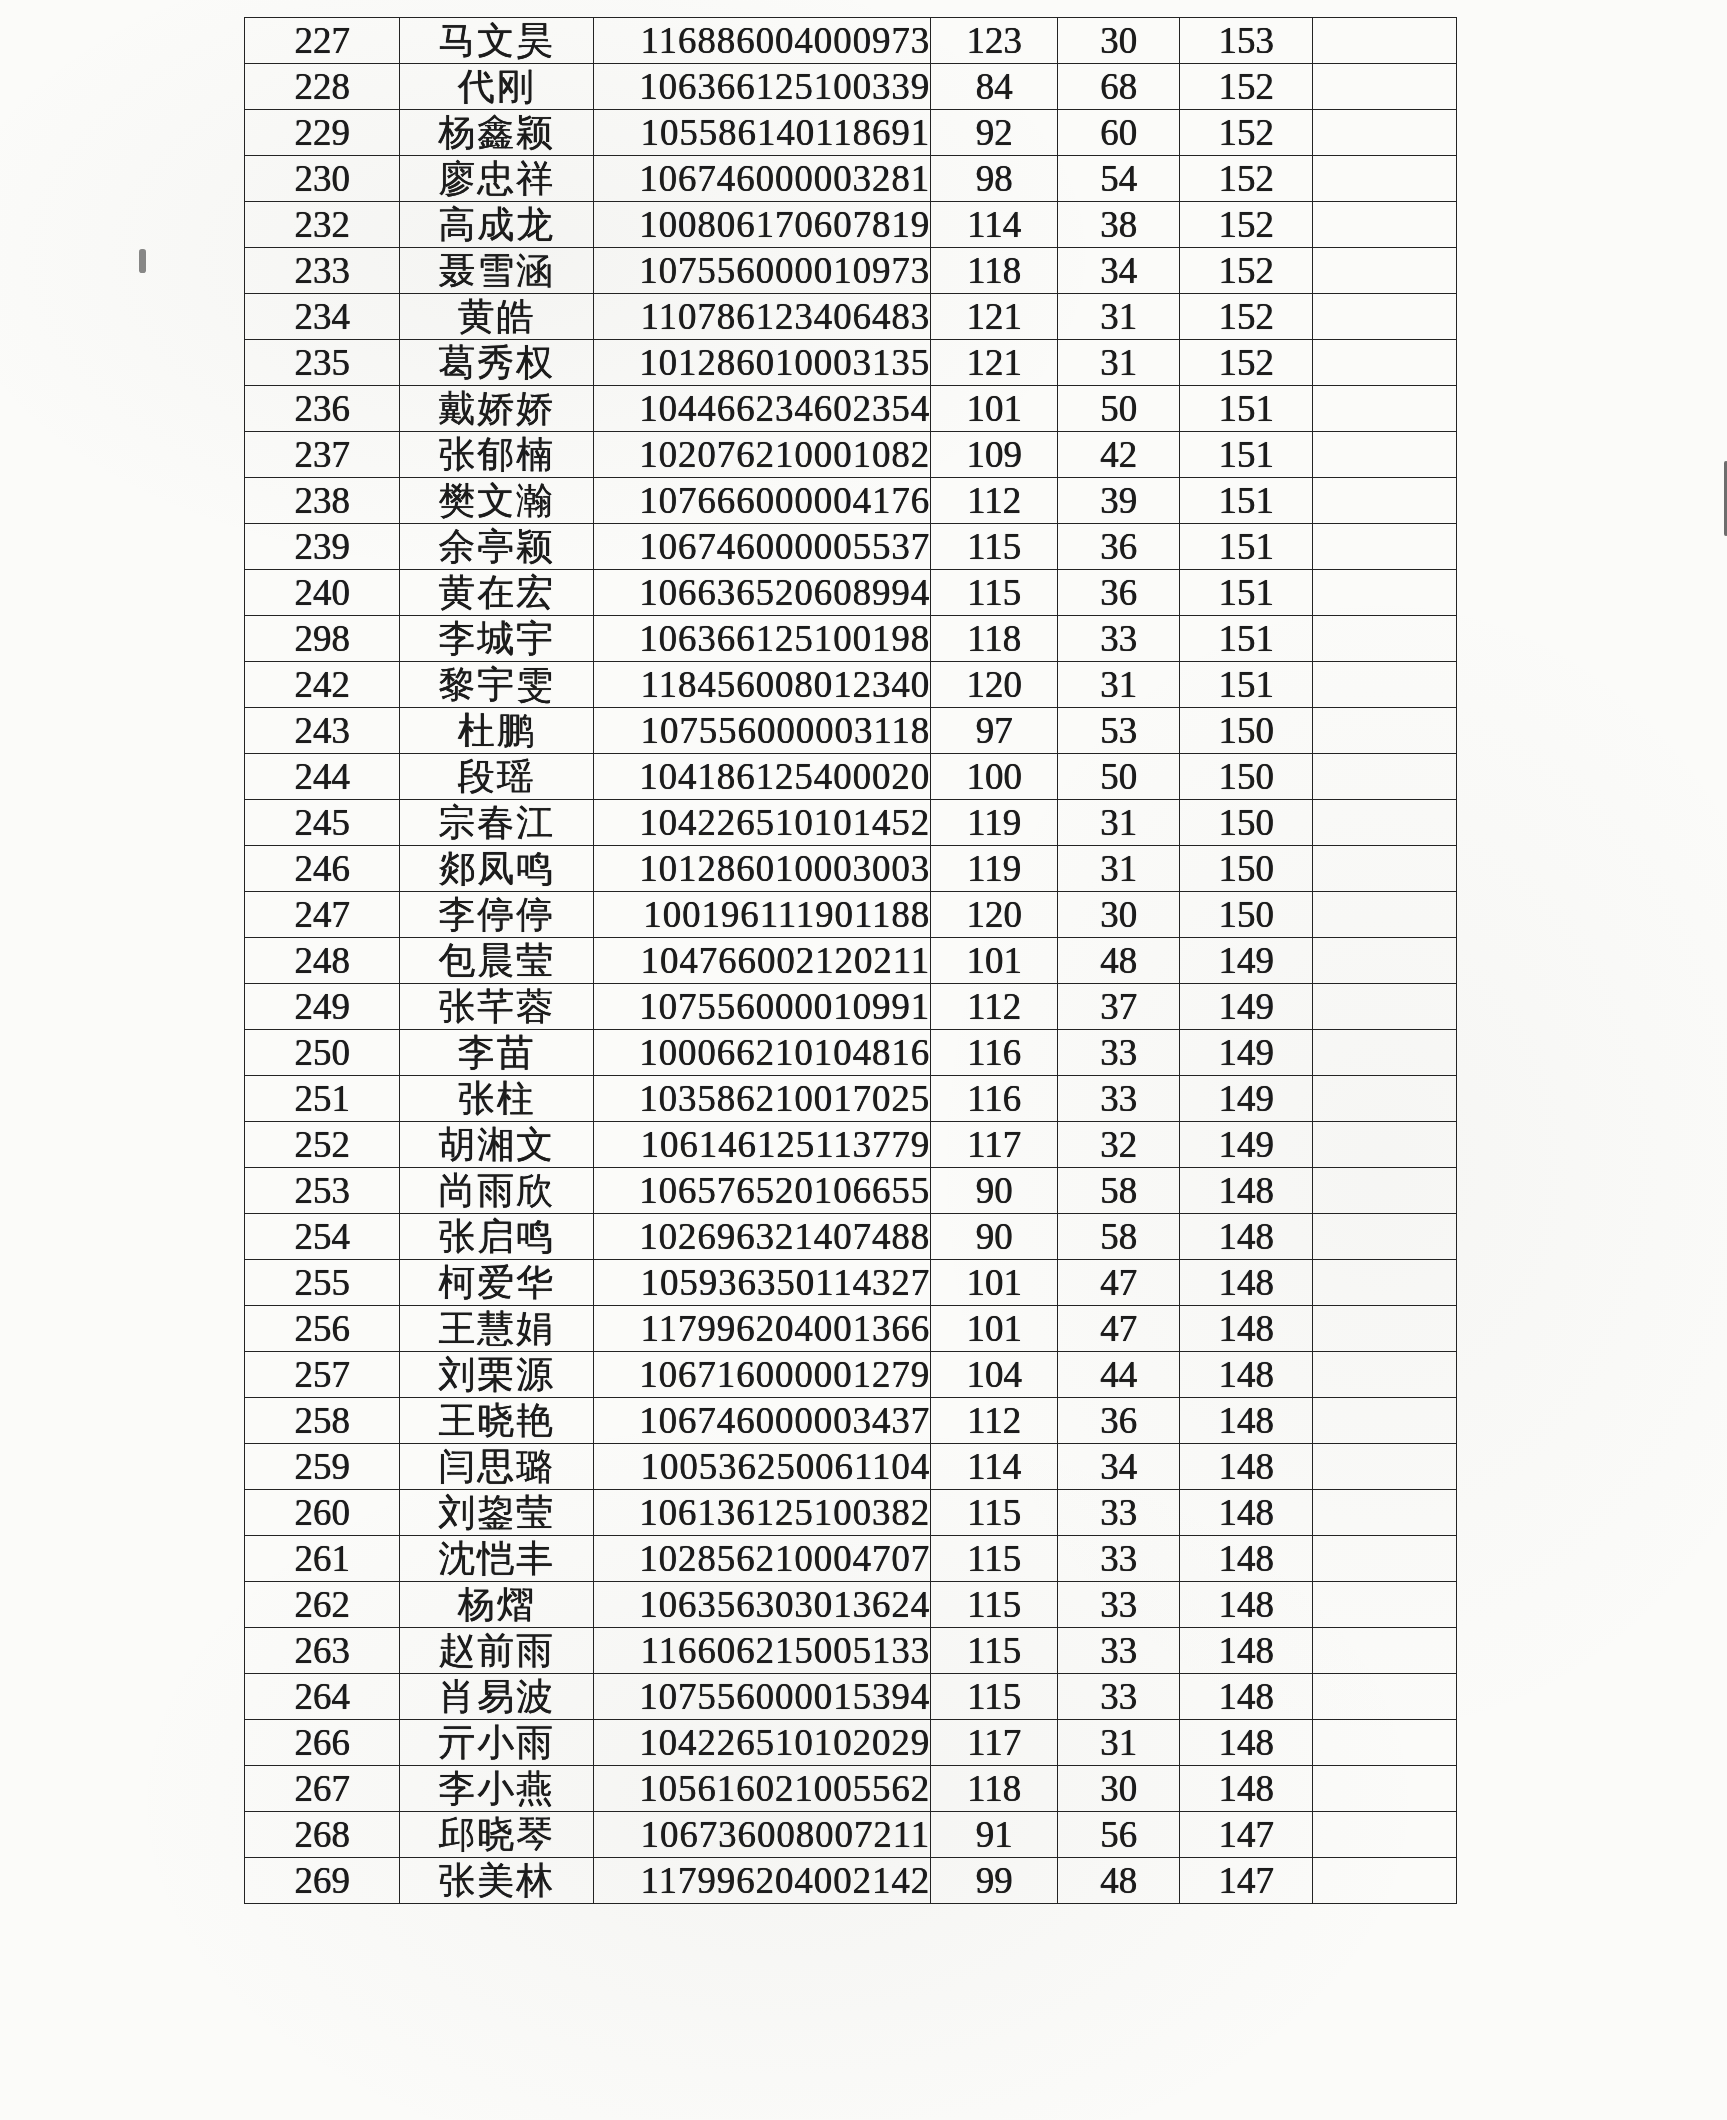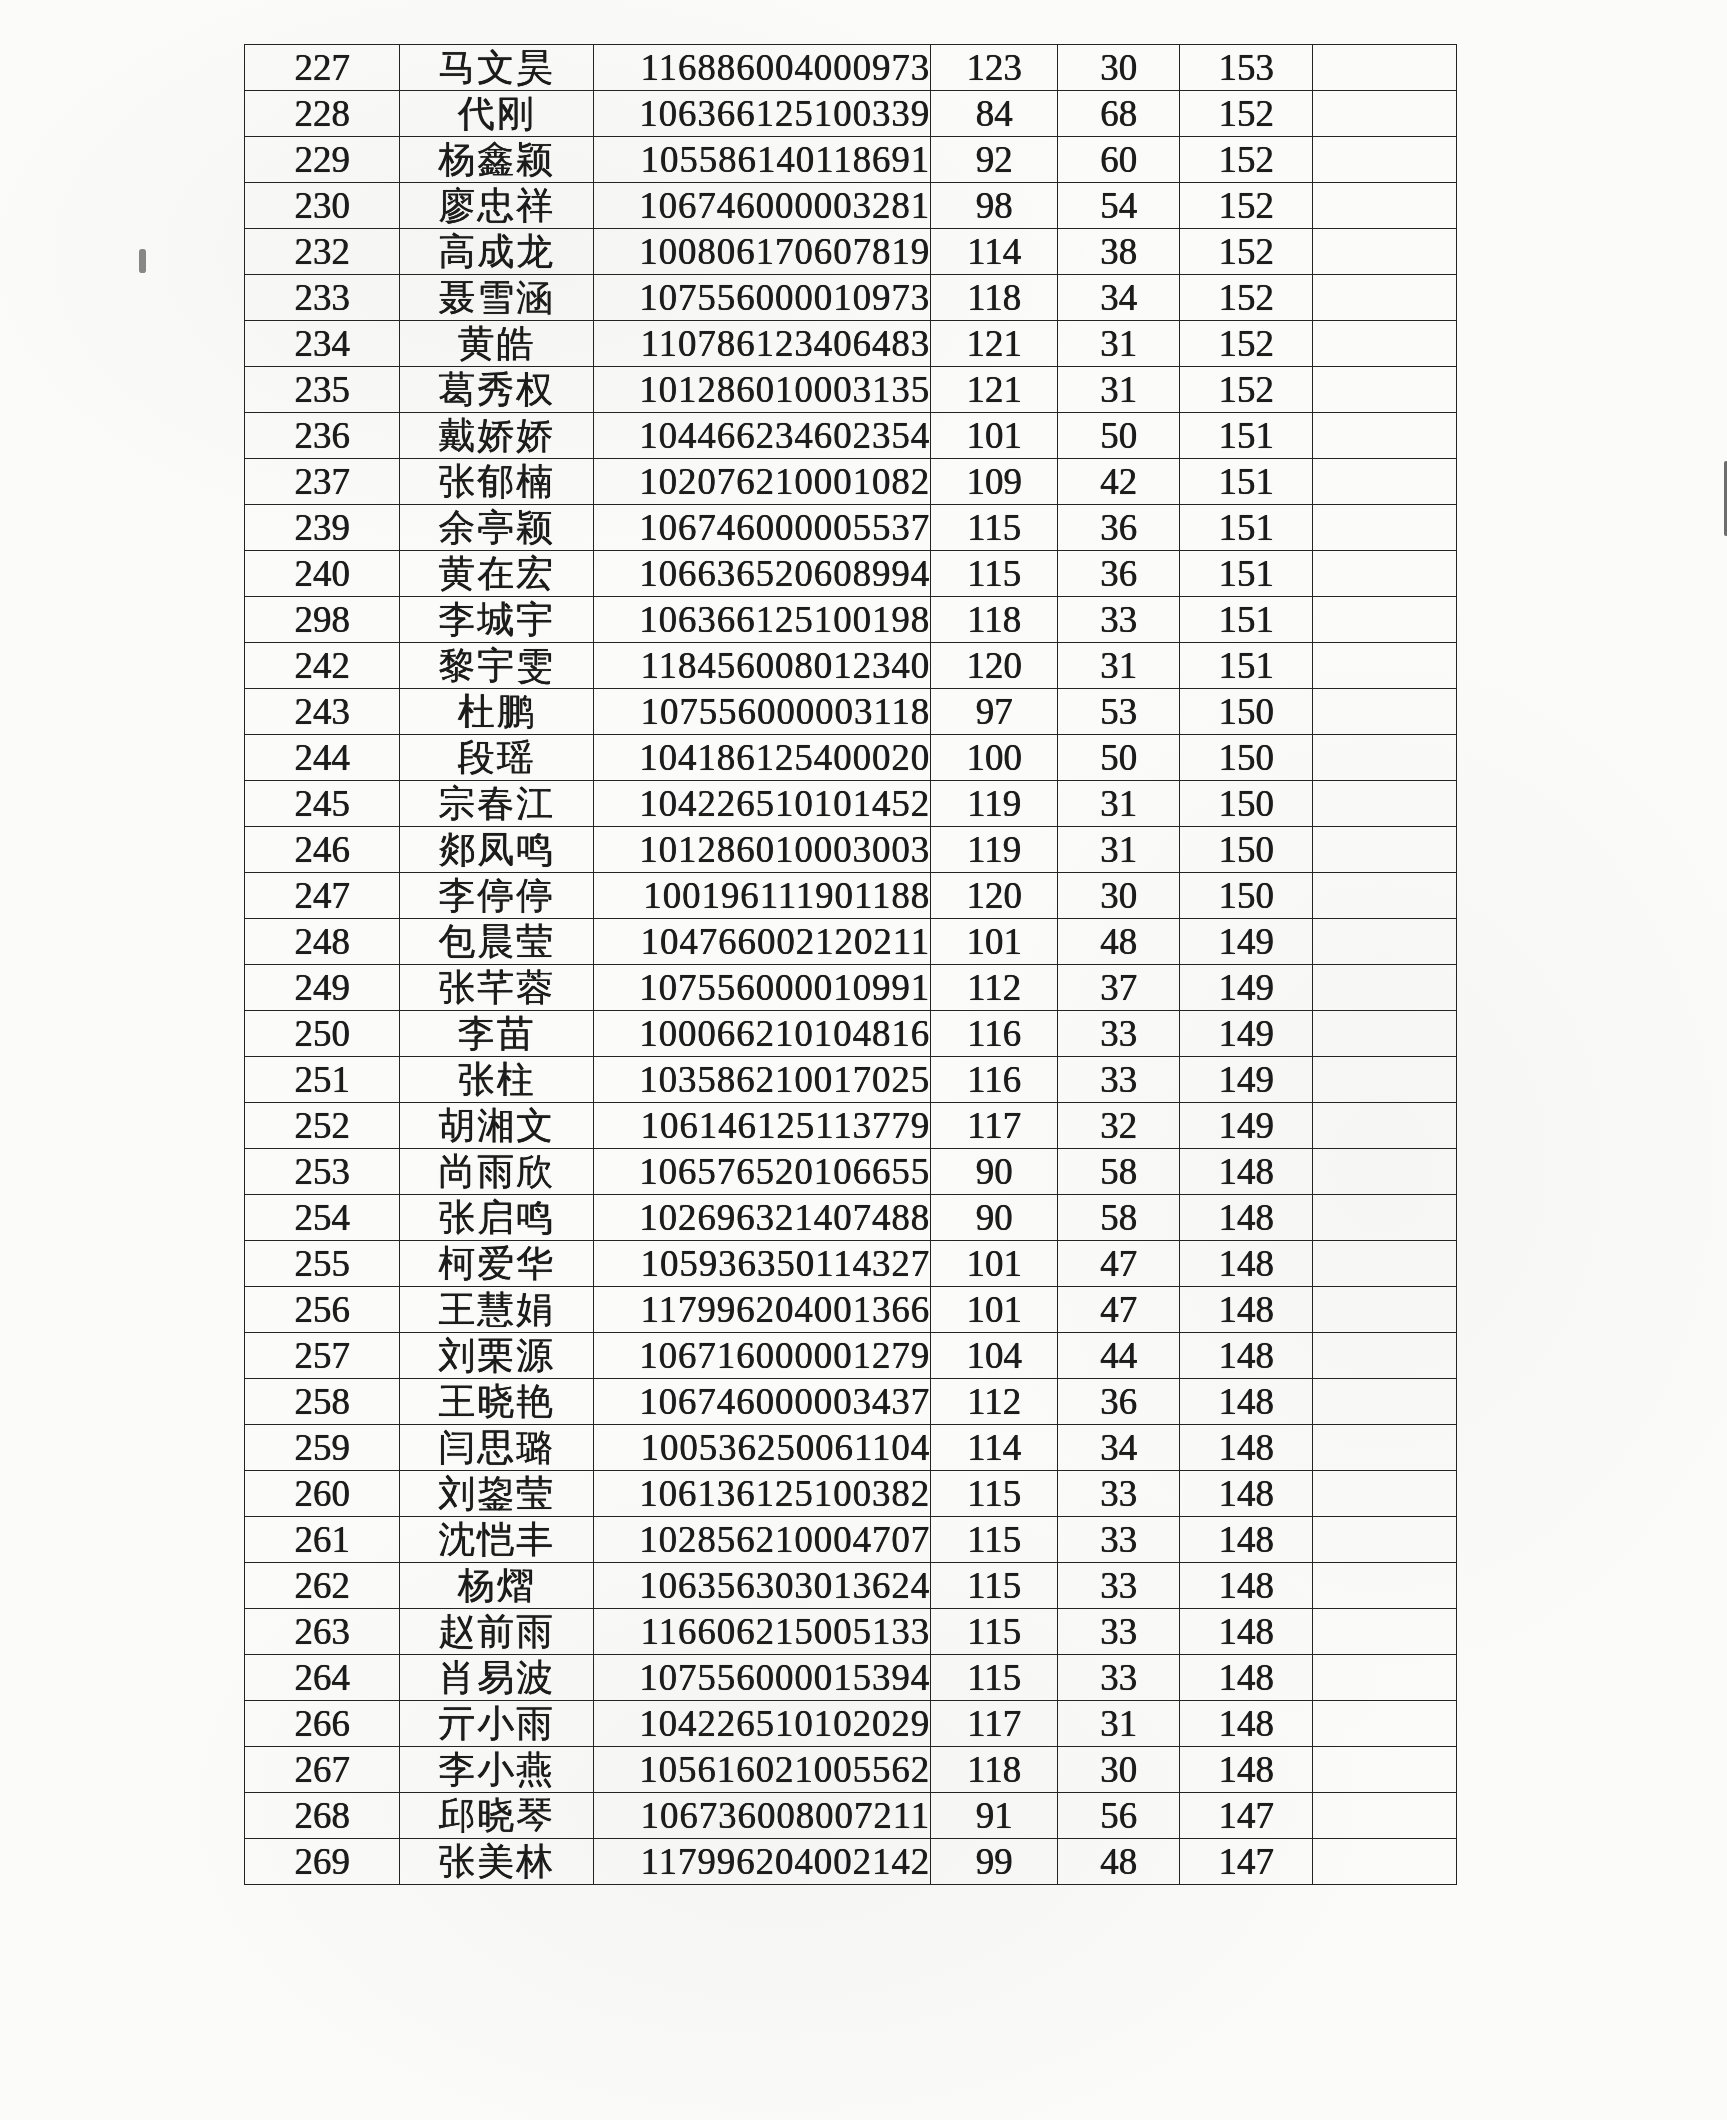--- a/index.html
+++ b/index.html
@@ -15,21 +15,20 @@
     overflow:hidden;
     font-family:"Liberation Serif","DejaVu Serif",serif;
     color:#1b1b1b;
   }
   table.score{
     position:absolute;
     left:244px;top:17px;
     width:1212px;
     border-collapse:collapse;
     table-layout:fixed;
-    margin-top:27px;
   }
   table.score td{
     border:1.9px solid #242424;
     text-align:center;
     vertical-align:middle;
     height:45px; 
     padding:0;
     font-size:37px;
     line-height:1;
     color:#1c1c1c;
@@ -149,20 +148,29 @@
         <tr>
           <td class="rank-cell">237</td>
           <td class="name-cell">张郁楠</td>
           <td class="id-cell">102076210001082</td>
           <td class="score1-cell">109</td>
           <td class="score2-cell">42</td>
           <td class="total-cell">151</td>
           <td class="blank-cell"></td>
         </tr>
         <tr>
+          <td class="rank-cell">238</td>
+          <td class="name-cell">樊文瀚</td>
+          <td class="id-cell">107666000004176</td>
+          <td class="score1-cell">112</td>
+          <td class="score2-cell">39</td>
+          <td class="total-cell">151</td>
+          <td class="blank-cell"></td>
+        </tr>
+        <tr>
           <td class="rank-cell">239</td>
           <td class="name-cell">余亭颖</td>
           <td class="id-cell">106746000005537</td>
           <td class="score1-cell">115</td>
           <td class="score2-cell">36</td>
           <td class="total-cell">151</td>
           <td class="blank-cell"></td>
         </tr>
         <tr>
           <td class="rank-cell">240</td>

